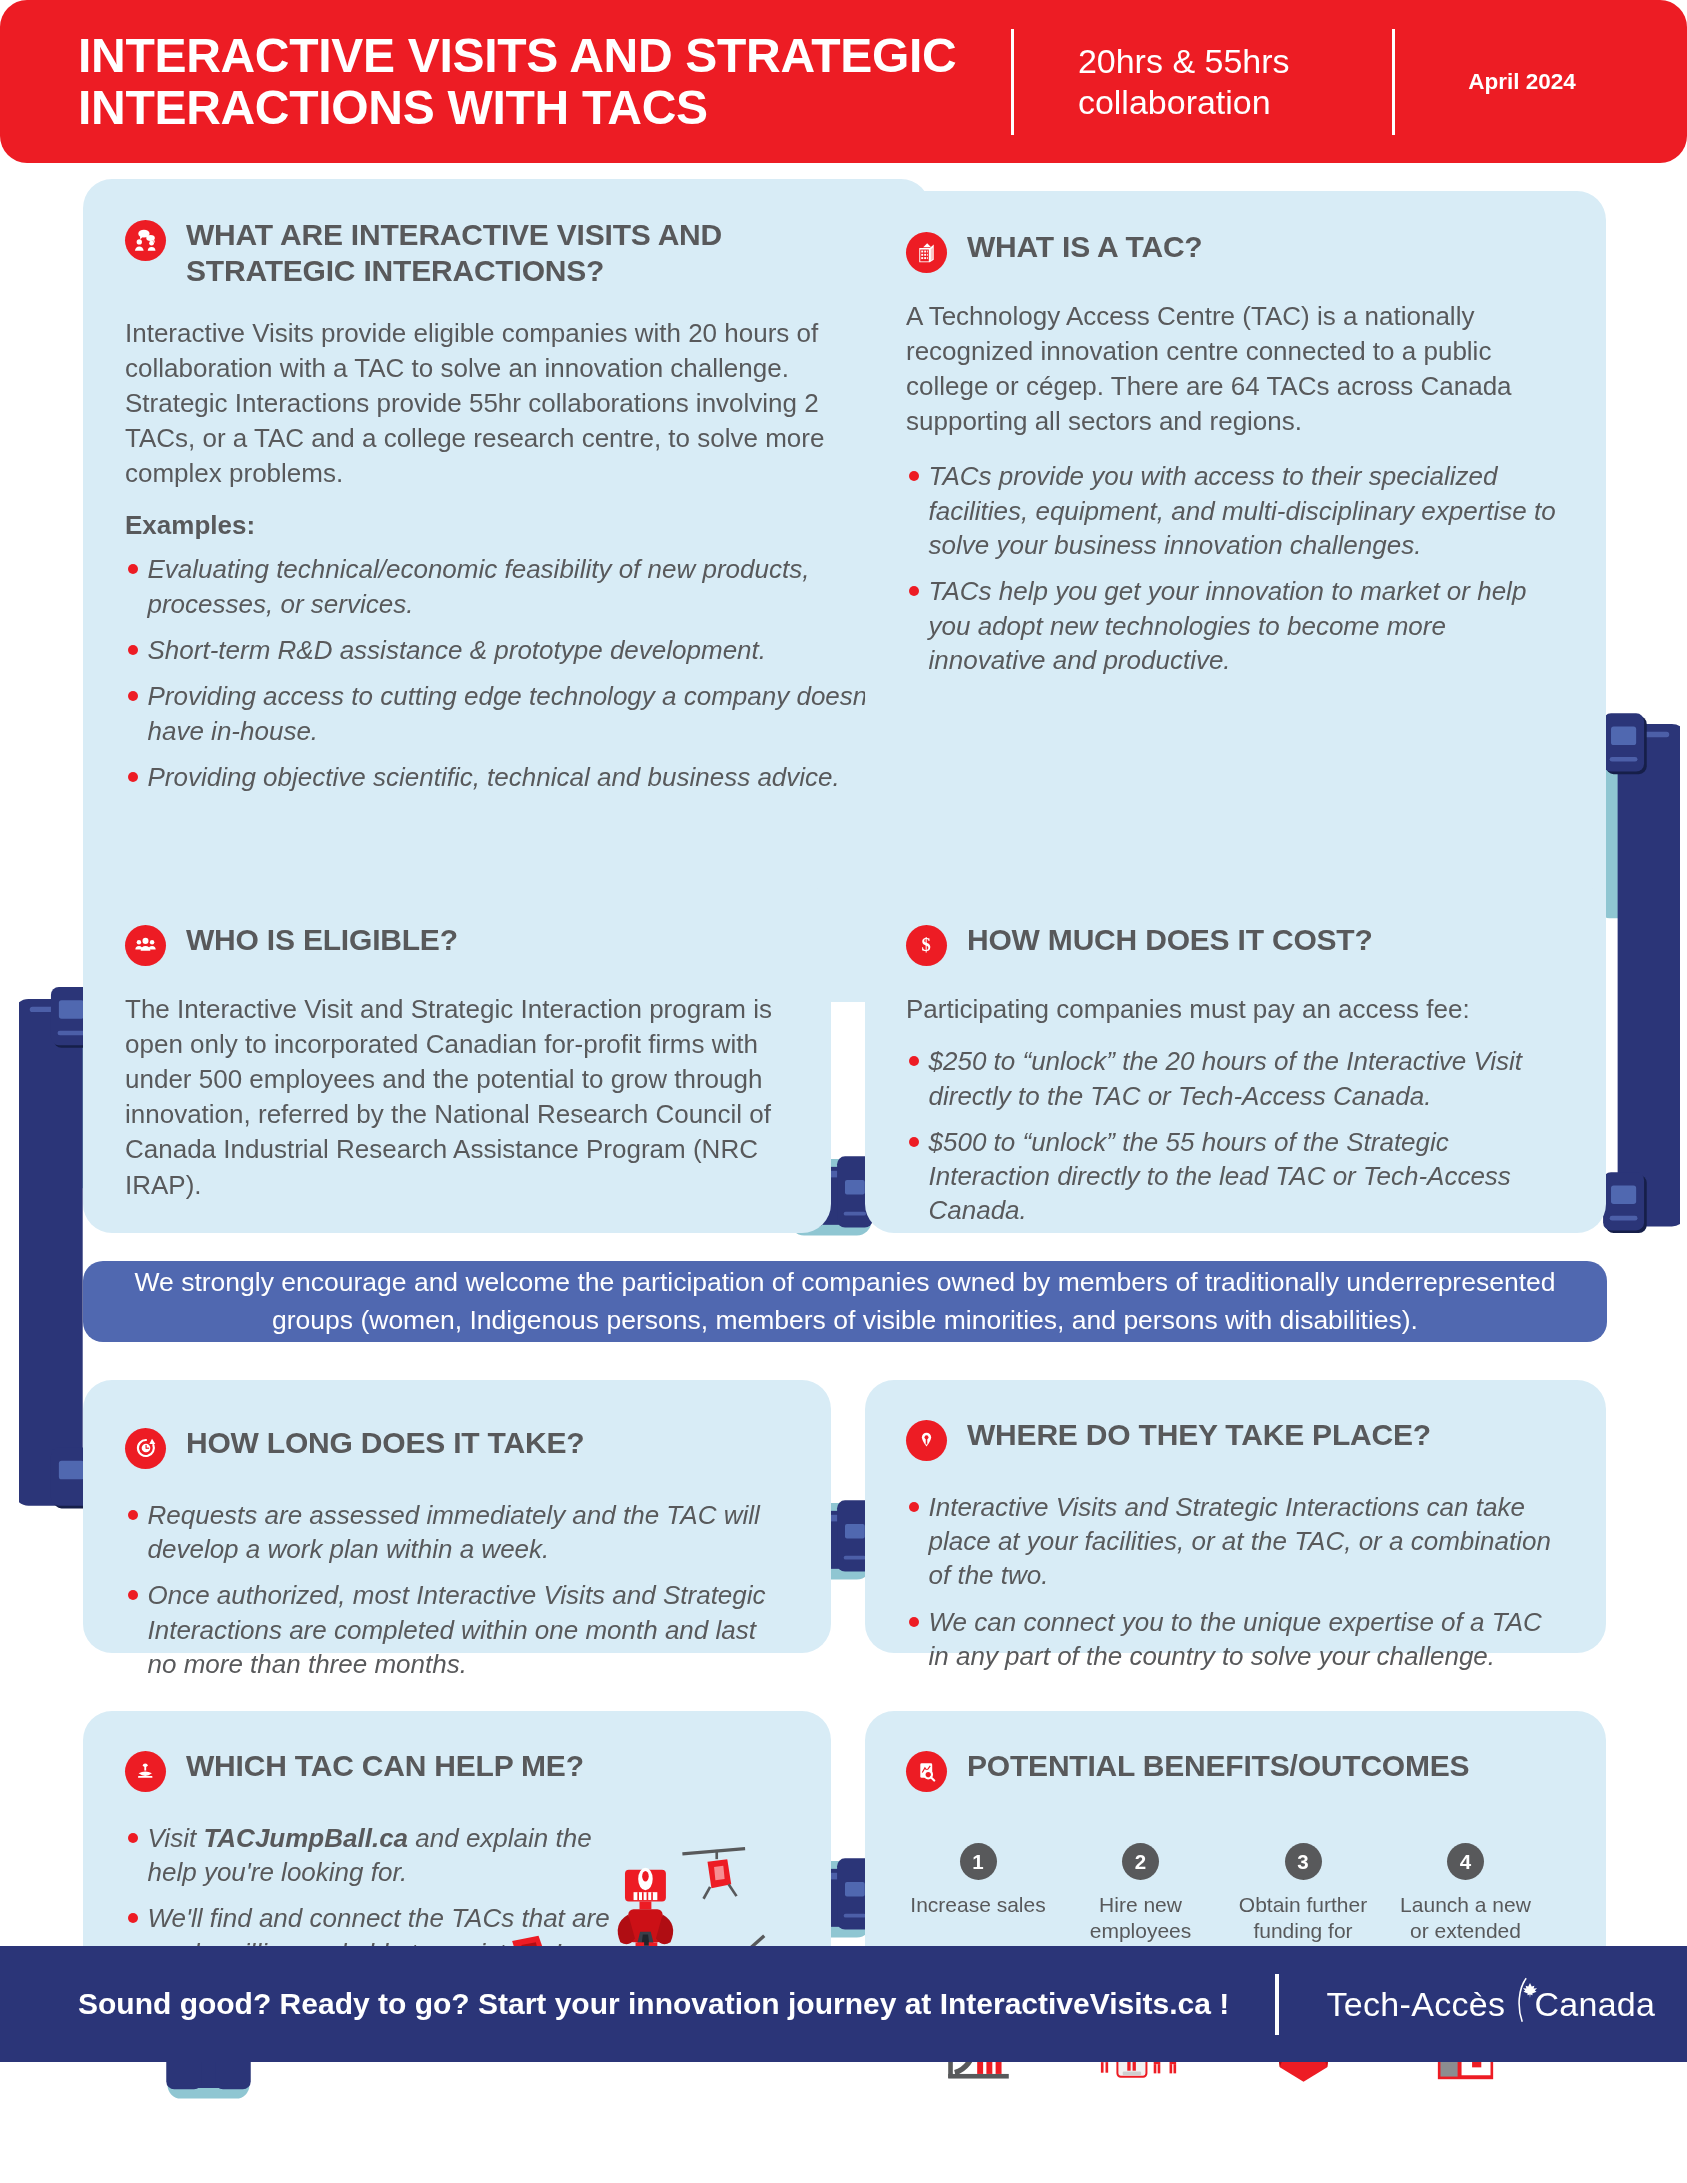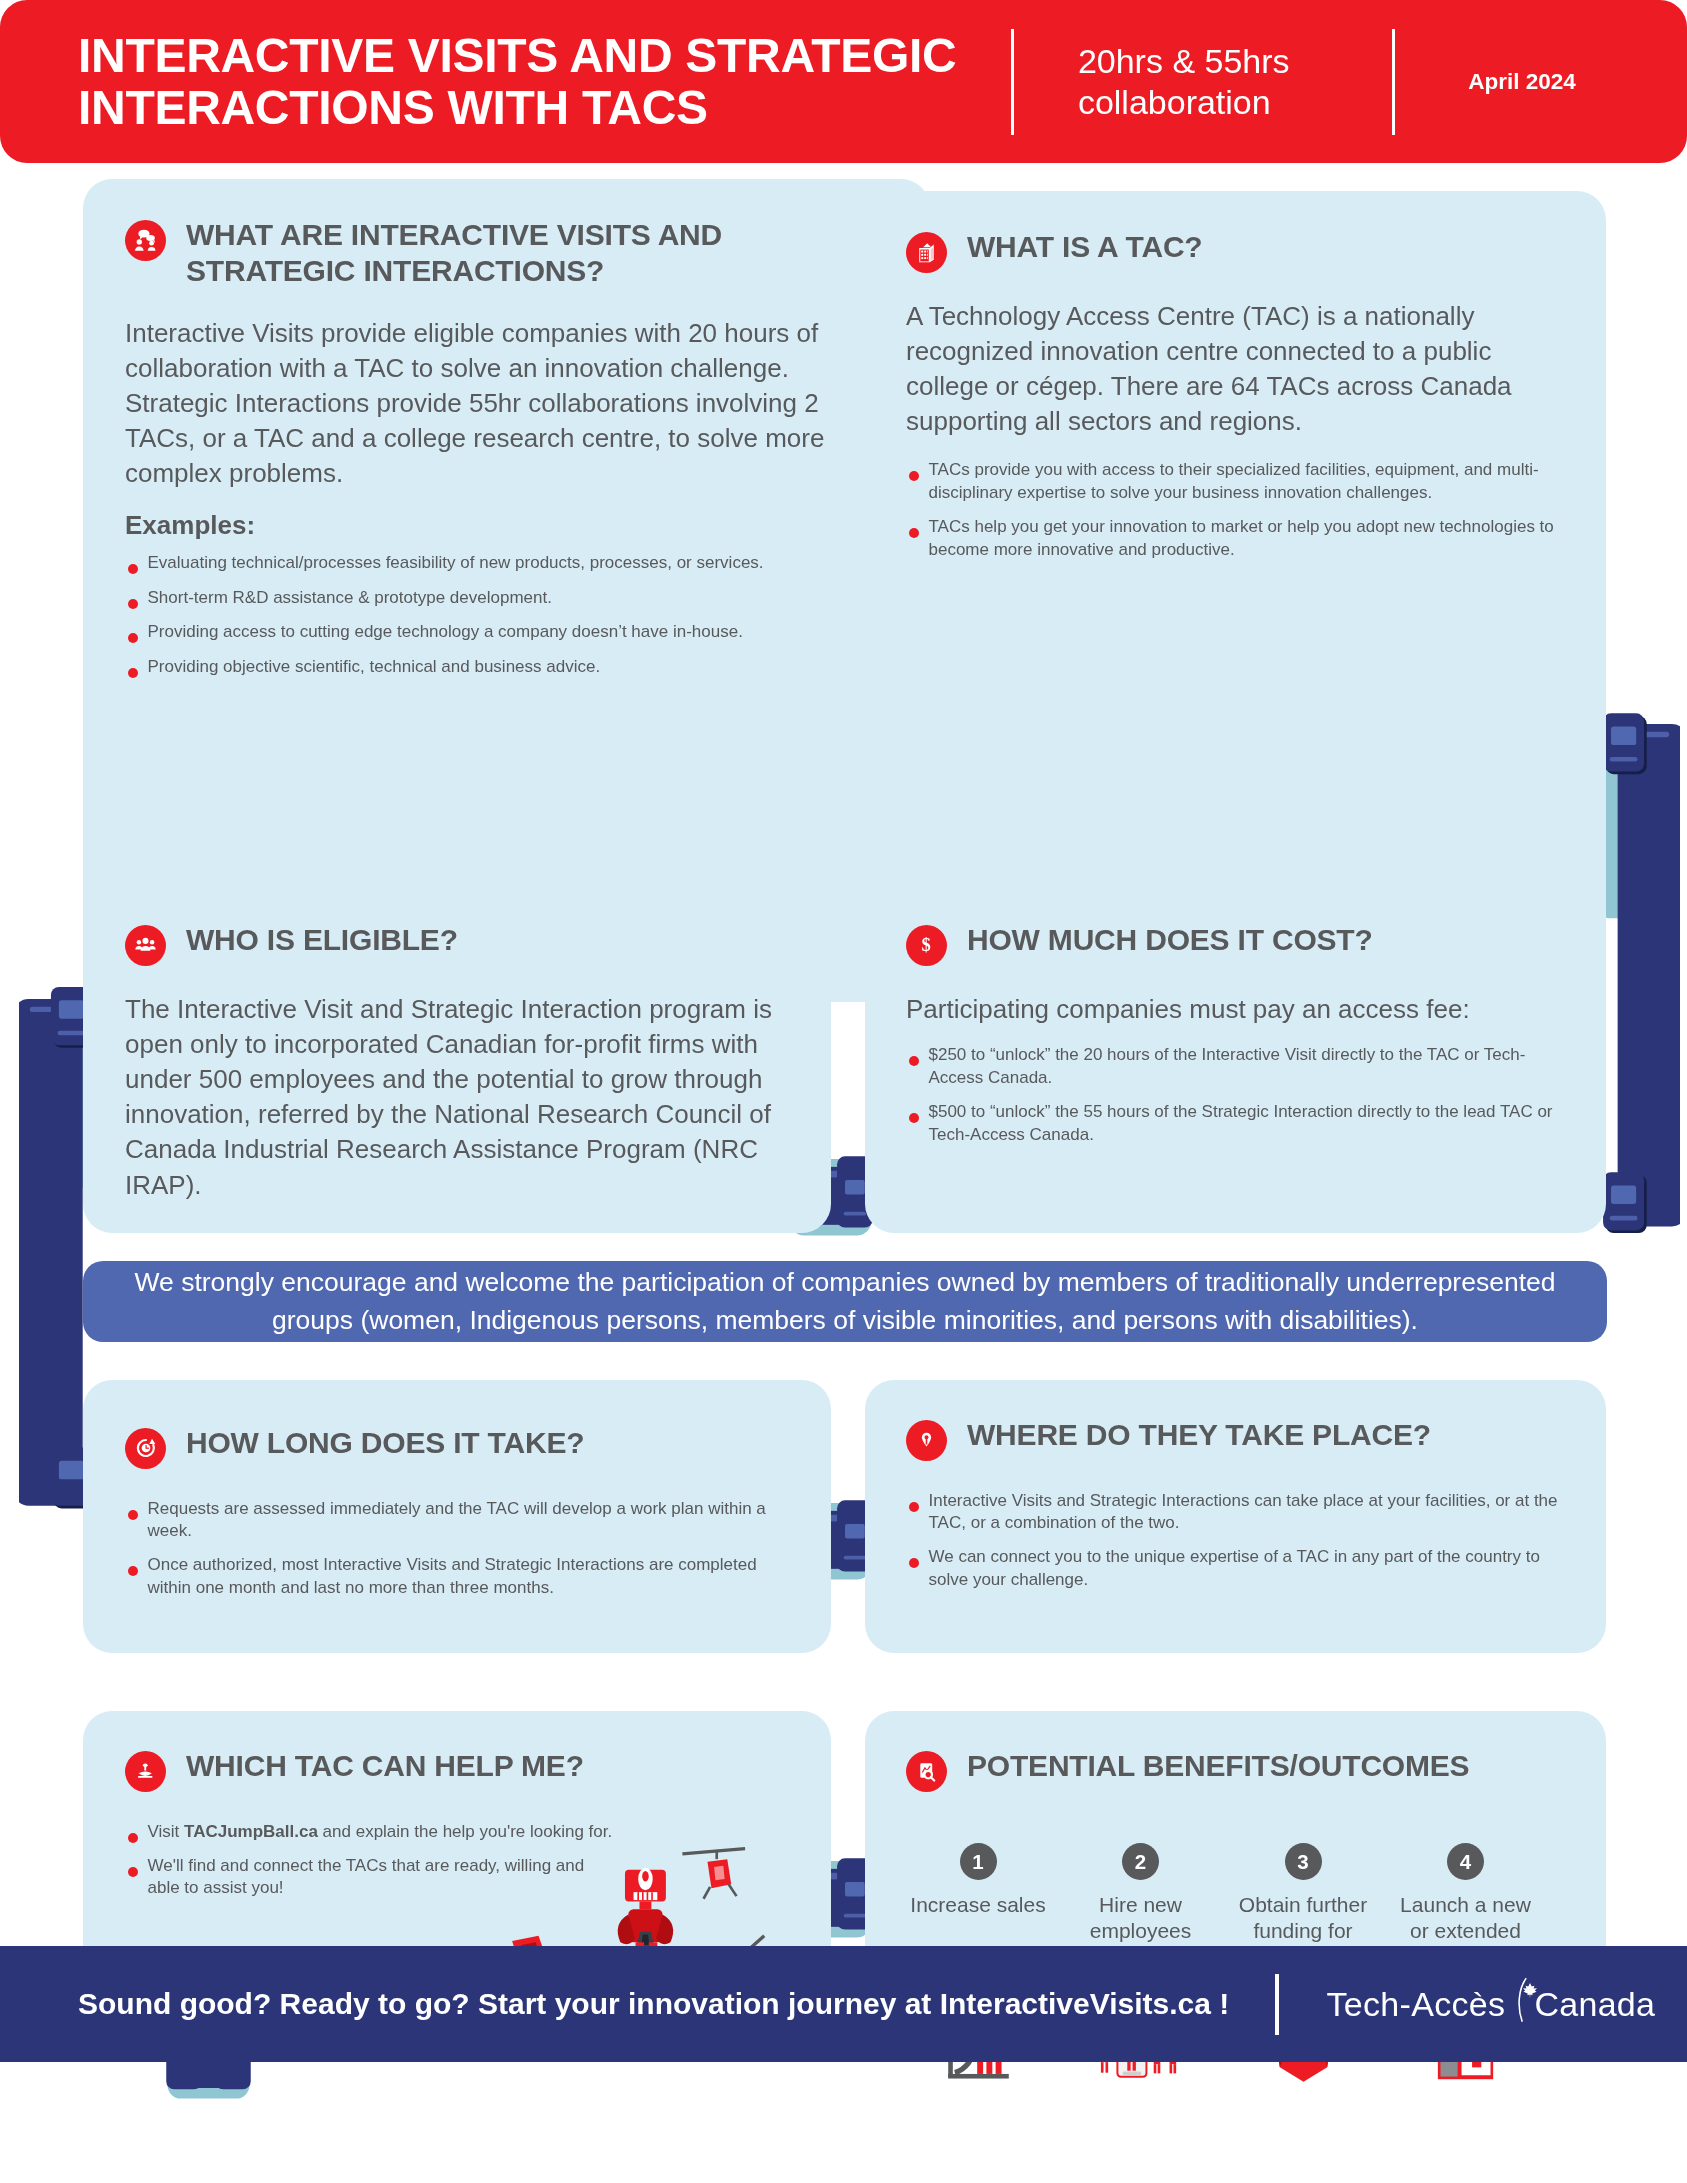--- a/index.html
+++ b/index.html
@@ -77,22 +77,23 @@
     line-height:1.35;
   }
   .card-body p { margin-bottom:14.6px; }
   .examples-label { font-weight:bold; font-size:26px; color:#58595b; margin-bottom:9.3px; }
   ul.bullets { list-style:none; }
   ul.bullets li {
     position:relative;
     padding-left:22.5px;
     margin-bottom:12px;
     color:#58595b;
-    font-size:17px;
+    font-size:26px;
     line-height:1.32;
+    font-style:italic;
   }
   ul.bullets li::before {
     content:"";
     position:absolute;
     left:2.6px; top:12px;
     width:10px; height:10px; border-radius:50%;
     background:#ed1c24;
   }
   .bold-link { font-weight:bold; color:#58595b; }
 
@@ -295,21 +296,21 @@
           <circle cx="29.5" cy="24.5" r="3.6" fill="#fff"></circle>
           <path d="M23.8 36 a5.8 5.8 0 0 1 11.6 0 z" fill="#fff"></path>
         </svg>
       </span>
       <span class="card-title">WHAT ARE INTERACTIVE VISITS AND STRATEGIC INTERACTIONS?</span>
     </div>
     <div class="card-body" style="margin-top:26.5px;">
       <p>Interactive Visits provide eligible companies with 20 hours of collaboration with a TAC to solve an innovation challenge. Strategic Interactions provide 55hr collaborations involving 2 TACs, or a TAC and a college research centre, to solve more complex problems.</p>
       <div class="examples-label" style="margin-top:17px;">Examples:</div>
       <ul class="bullets">
-        <li>Evaluating technical/processes feasibility of new products, processes, or services.</li>
+        <li>Evaluating technical/economic feasibility of new products, processes, or services.</li>
         <li>Short-term R&amp;D assistance &amp; prototype development.</li>
         <li>Providing access to cutting edge technology a company doesn’t have in-house.</li>
         <li>Providing objective scientific, technical and business advice.</li>
       </ul>
     </div>
   </div>
 
   <div class="card" style="left:865px; top:28px; width:741px; height:823px; padding:38px 40px 0 41px;">
     <div class="card-head">
       <span class="icon-circle">

